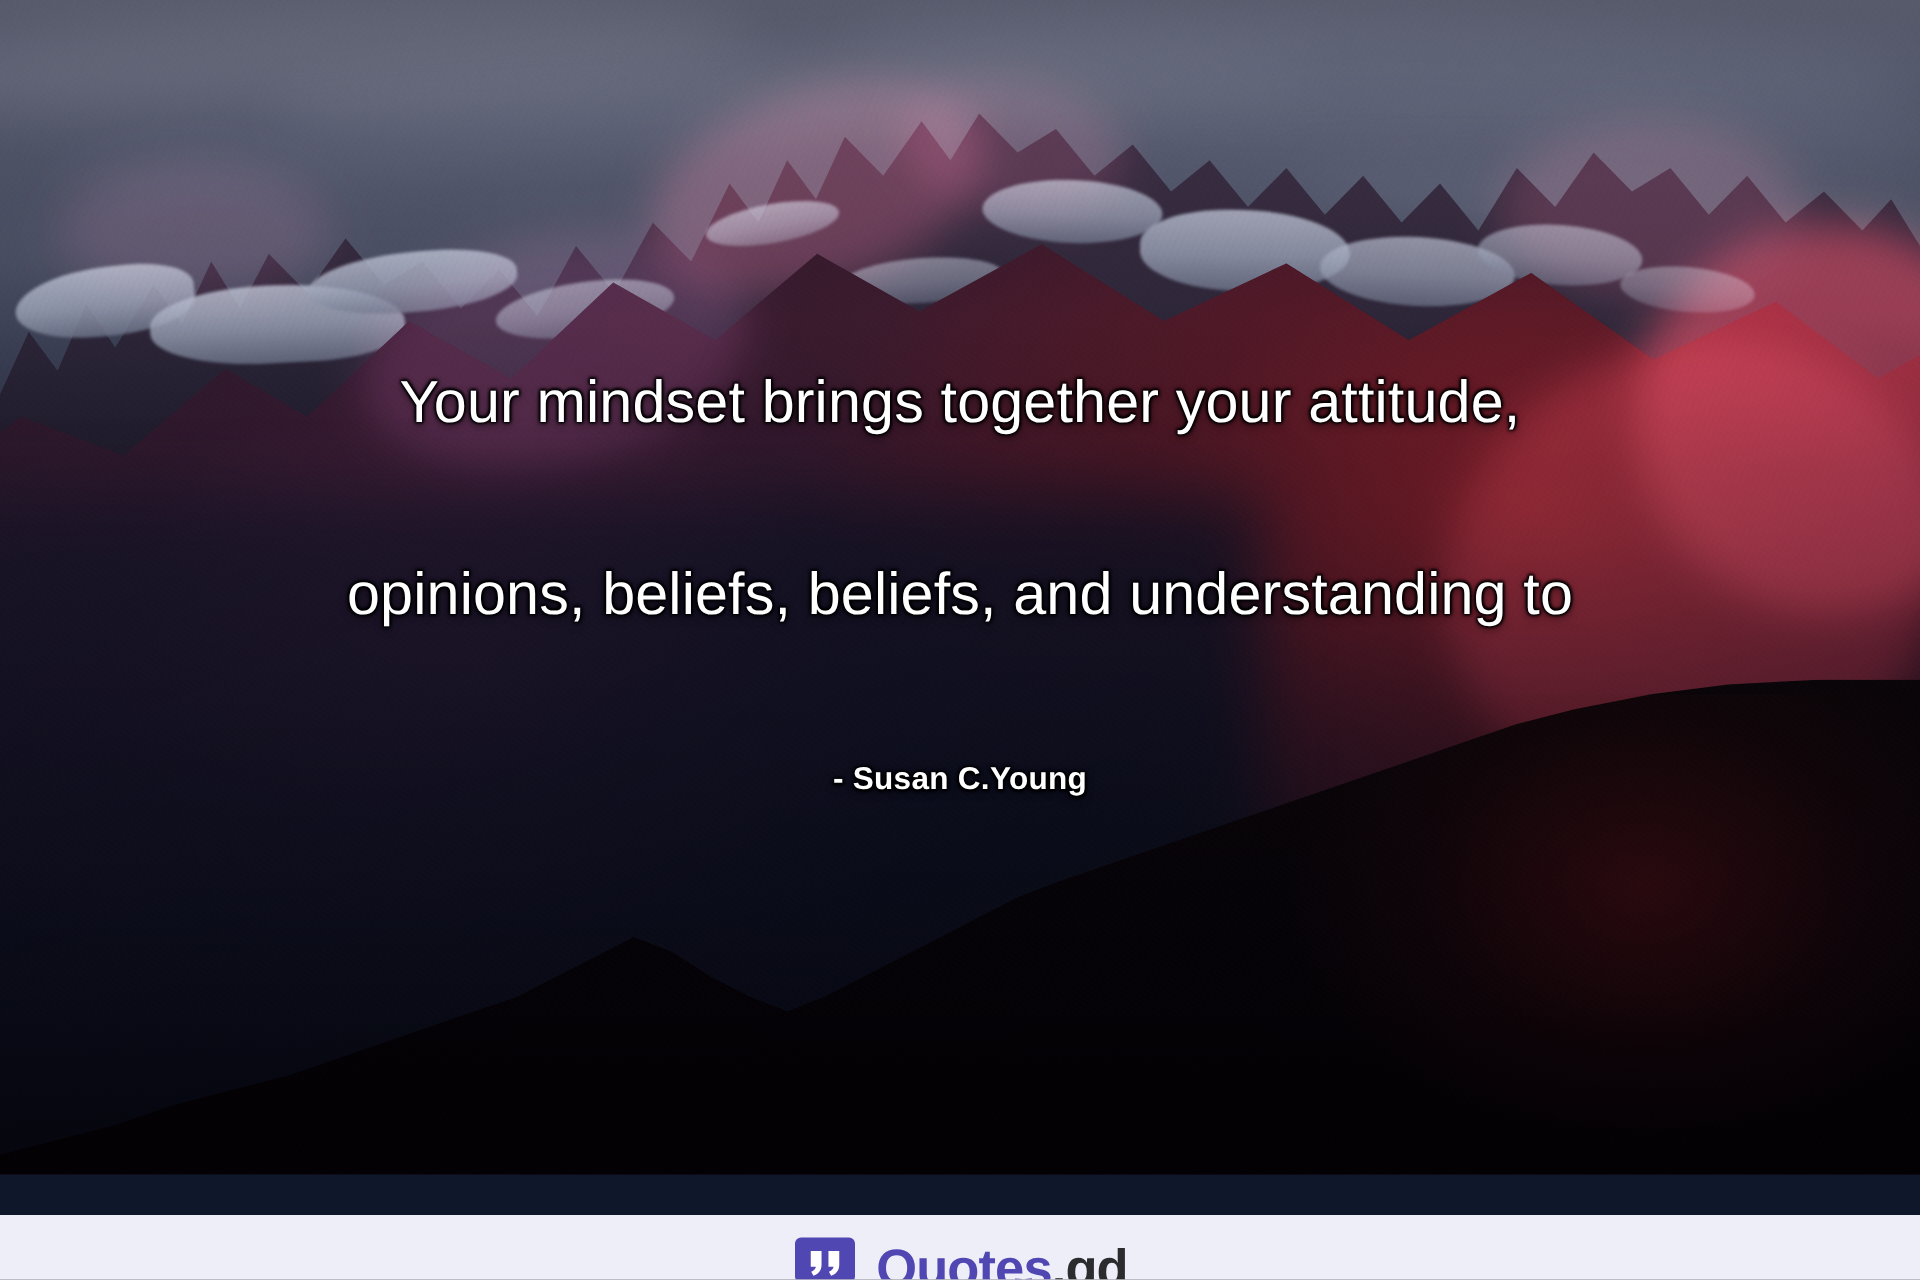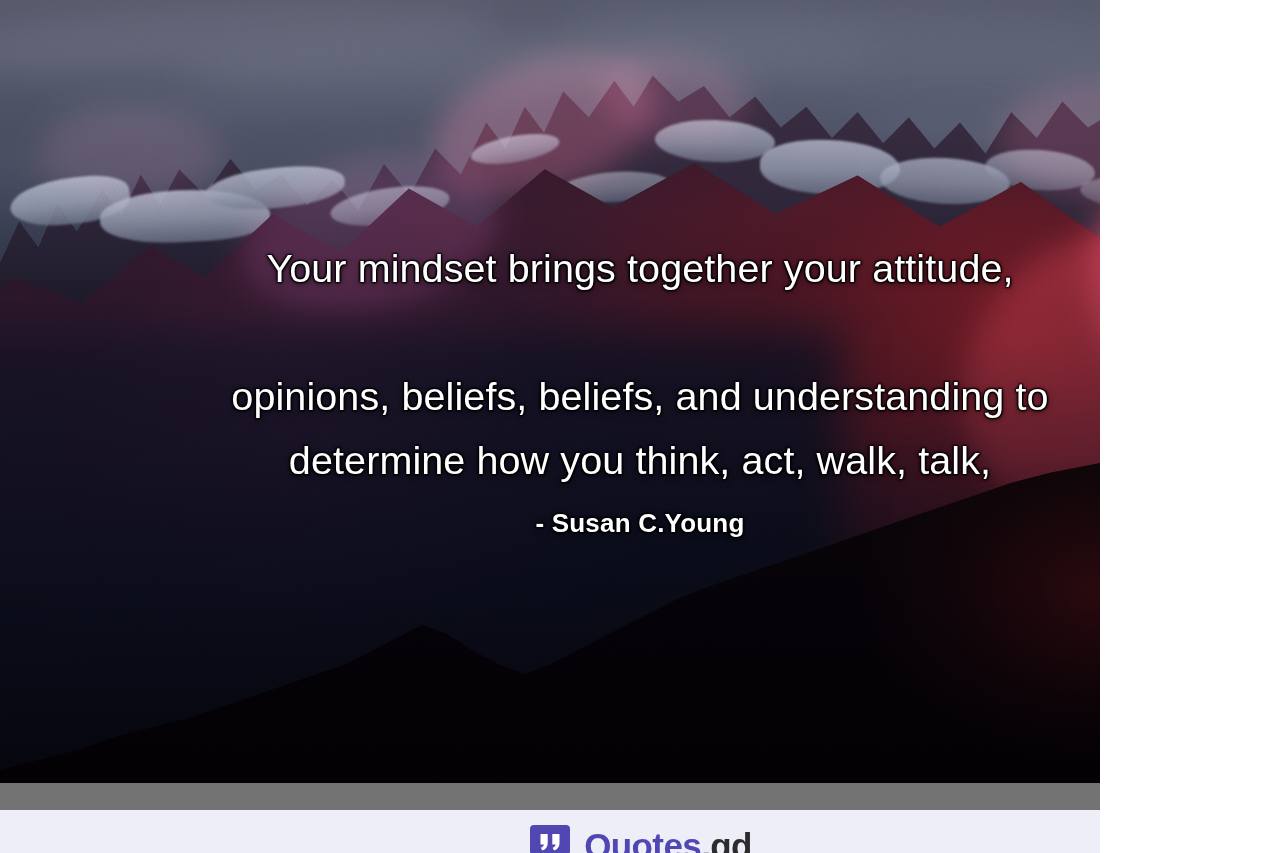--- a/index.html
+++ b/index.html
@@ -8,24 +8,24 @@
     padding: 0;
     background: #ffffff;
   }
   body {
     font-family: "Liberation Sans", sans-serif;
     -webkit-font-smoothing: antialiased;
   }
 
   .page {
     position: relative;
-    width: 1100px;
+    width: 1280px;
     height: 853px;
     overflow: hidden;
-    background: #737373;
+    background: #0f172a;
   }
 
   
   .photo {
     position: absolute;
     left: 0;
     top: 0;
     width: 1280px;
     height: 783px;
     overflow: hidden;
@@ -229,21 +229,21 @@
       1px 1px 2px rgba(0,0,0,.9),
       -1px 1px 2px rgba(0,0,0,.75),
       1px -1px 2px rgba(0,0,0,.75),
       -1px -1px 2px rgba(0,0,0,.75),
       0 2px 6px rgba(0,0,0,.6);
   }
   .author {
     margin: 16px 0 0 0;
     color: #ffffff;
     font-family: "Liberation Sans", sans-serif;
-    font-size: 26px;
+    font-size: 21px;
     font-weight: 700;
     letter-spacing: .2px;
     text-shadow:
       0 0 2px rgba(0,0,0,.95),
       1px 1px 2px rgba(0,0,0,.9),
       -1px 1px 2px rgba(0,0,0,.75),
       1px -1px 2px rgba(0,0,0,.75),
       -1px -1px 2px rgba(0,0,0,.75),
       0 2px 6px rgba(0,0,0,.6);
   }
@@ -332,21 +332,21 @@
     <div class="fg-glow"></div>
 
     <div class="grain"></div>
   </div>
 
   <div class="quote-block">
     <p class="quote-text">
       <span>Your mindset brings together your attitude,</span><br>
       <br>
       <span>opinions, beliefs, beliefs, and understanding to</span><br>
-      <span>determine how you think, act, walk, talk,</span><br>
+      <br>
     </p>
     <p class="author">- Susan C.Young</p>
   </div>
 
   <div class="footer">
     <div class="brand">
       <span class="brand-mark">
         <svg viewBox="0 0 44 44" width="44" height="44" aria-hidden="true">
           <path d="M6,2 H38 A4,4 0 0 1 42,6 V28 A4,4 0 0 1 38,32 H16 L10,42 L11,32 H6 A4,4 0 0 1 2,28 V6 A4,4 0 0 1 6,2 Z" fill="#5147b3"></path>
           <path d="M12.5,11 h7.2 v9.2 c0,3.6 -1.9,6.1 -5.4,7.3 l-1.5,-2.7 c1.9,-0.8 2.9,-1.9 3.1,-3.3 h-3.4 Z" fill="#ffffff"></path>

